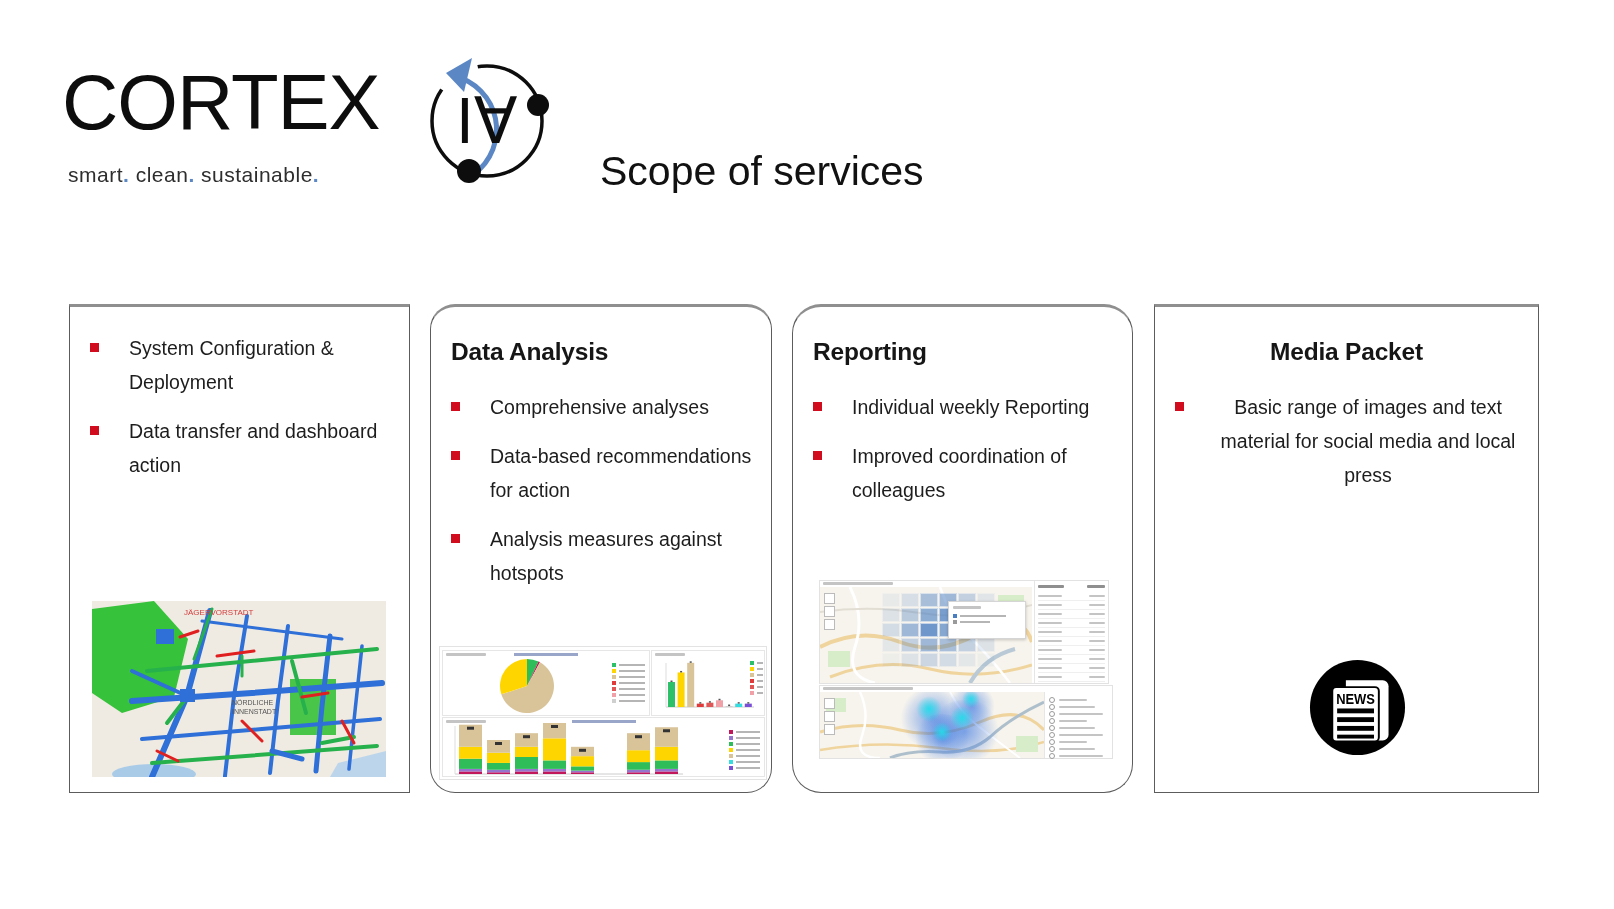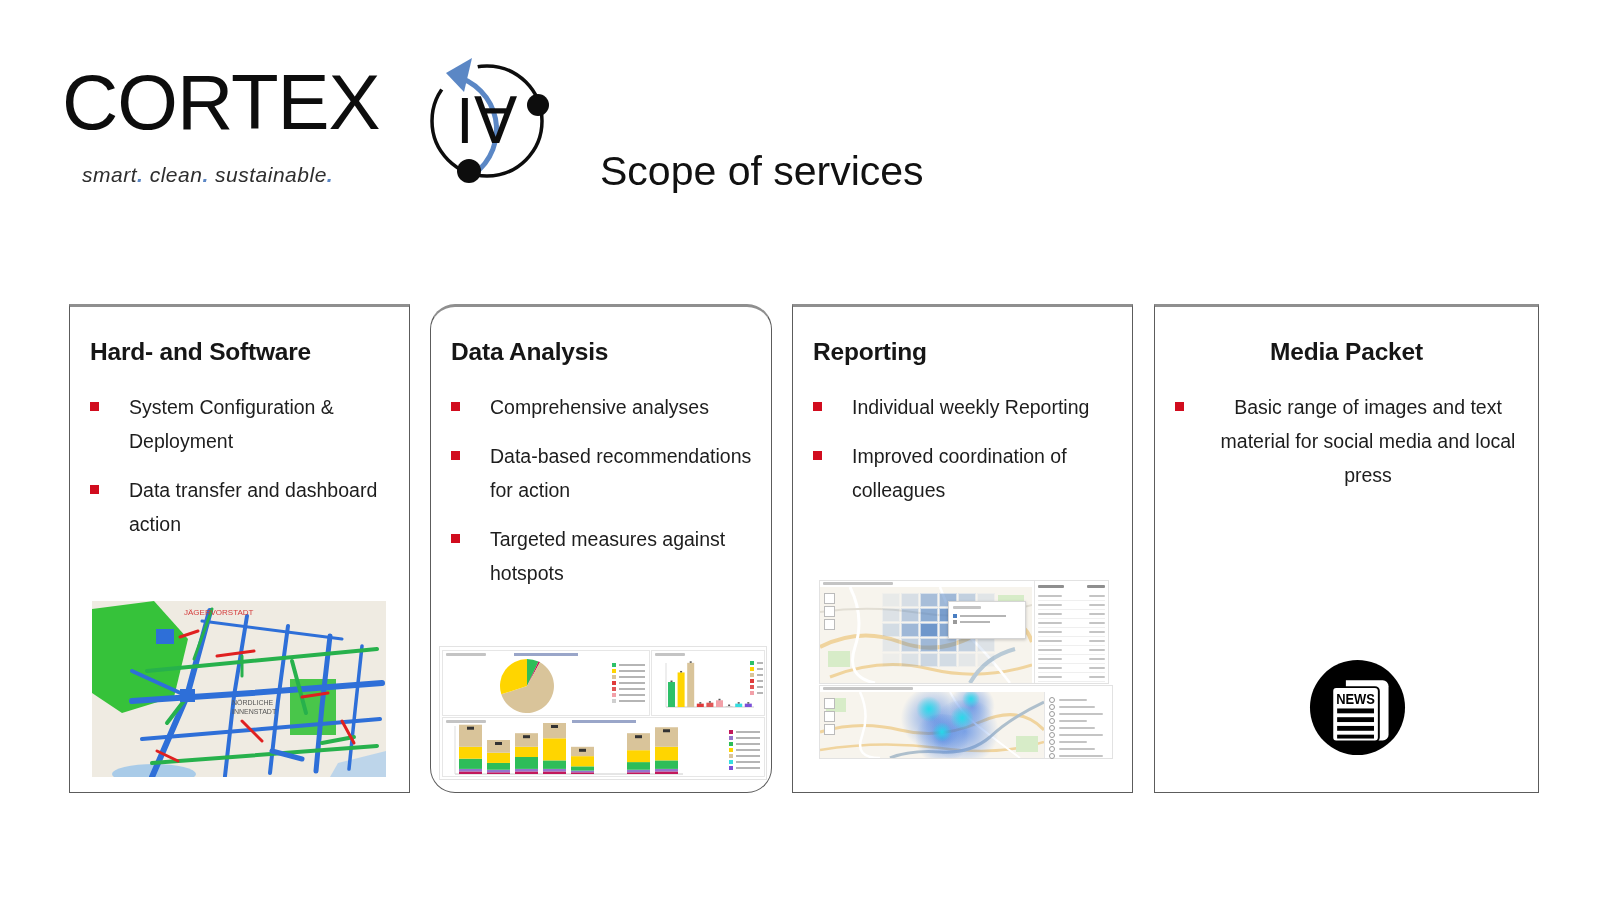--- a/index.html
+++ b/index.html
@@ -4,37 +4,37 @@
 <style>
   html,body{margin:0;padding:0;background:#fff;}
   .slide{position:relative;width:1614px;height:909px;background:#fff;overflow:hidden;
          font-family:"Liberation Sans",sans-serif;color:#1b1b1b;padding-left:48px;}
 
   
   .logo{position:absolute;left:62px;top:55px;width:460px;height:150px;}
   .wordmark{position:absolute;left:0;top:8px;font-size:78px;letter-spacing:-1px;
             font-weight:400;color:#0d0d0d;line-height:1;}
   .logo-mark{position:absolute;left:368px;top:2px;}
-  .tagline{position:absolute;left:20px;top:108px;font-size:21px;font-style:italic;
+  .tagline{position:absolute;left:6px;top:108px;font-size:21px;
            color:#2e2e2e;letter-spacing:.5px;}
   .tagline .dot{color:#5b87c5;font-weight:700;}
 
   
   .page-title{position:absolute;left:600px;top:121px;font-size:41px;font-weight:400;color:#111;}
 
   
   .card{position:absolute;top:304px;height:489px;background:#fff;
         border:1px solid #5c5c5c;border-top:3px solid #8f8f8f;box-sizing:border-box;}
   .card h2{margin:31px 20px 0;font-size:24.5px;font-weight:700;color:#161616;letter-spacing:-.2px;}
   .card ul{list-style:none;margin:24px 0 0;padding:0 16px 0 20px;}
   .card li{display:flex;gap:30px;font-size:19.5px;line-height:34px;color:#1d1d1d;margin-bottom:15px;}
   .bullet{flex:0 0 9px;width:9px;height:9px;background:#d10c1e;margin-top:12px;}
   .c1{left:69px;width:341px;}
   .c2{left:430px;width:342px;border-radius:25px;}
-  .c3{left:792px;width:341px;}
+  .c3{left:792px;width:341px;border-radius:29px;}
   .c4{left:1154px;width:385px;text-align:center;}
 
   
   .sk{background:#c4c4c4;height:3px;border-radius:1px;}
   .lgrow{display:flex;align-items:center;gap:3px;margin-bottom:2px;}
   .lgsq{width:4px;height:4px;display:inline-block;}
   .lgln{height:2px;background:#b5b5b5;display:inline-block;}
 
   
   .fig-map1{position:absolute;left:22px;bottom:15px;width:294px;height:176px;overflow:hidden;}
@@ -100,21 +100,20 @@
       <text x="26" y="86" font-size="64" font-family="Liberation Sans, sans-serif" fill="#0d0d0d" font-weight="500">I∀</text>
       <circle cx="108" cy="48" r="11" fill="#0d0d0d"></circle>
       <circle cx="39" cy="114" r="12" fill="#0d0d0d"></circle>
     </svg>
     <div class="tagline"><span>smart</span><span class="dot">.</span><span> clean</span><span class="dot">.</span><span> sustainable</span><span class="dot">.</span></div>
   </div>
 
   <h1 class="page-title">Scope of services</h1>
 
   <article class="card c1">
-    <h2>Hard- and Software</h2>
     <ul>
       <li>
           <span class="bullet"></span>
           <span>System Configuration &amp; Deployment</span>
         </li>
       <li>
           <span class="bullet"></span>
           <span>Data transfer and dashboard action</span>
         </li>
     </ul>
@@ -165,21 +164,21 @@
       <li>
           <span class="bullet"></span>
           <span>Comprehensive analyses</span>
         </li>
       <li>
           <span class="bullet"></span>
           <span>Data-based recommendations for action</span>
         </li>
       <li>
           <span class="bullet"></span>
-          <span>Targeted measures against hotspots</span>
+          <span>Analysis measures against hotspots</span>
         </li>
     </ul>
     <div class="fig-dash">
       <div class="panel pA">
         <div class="sk ptitle"></div>
           <div class="ptitle2"></div>
         <svg width="120" height="60" viewBox="0 0 120 60">
             <path d="M60,31 L60.0,4.0 A27,27 0 0 1 71.5,6.6 Z" fill="#2ebd59"></path>
             <path d="M60,31 L71.5,6.6 A27,27 0 0 1 73.0,7.3 Z" fill="#c2185b"></path>
             <path d="M60,31 L73.0,7.3 A27,27 0 1 1 34.3,39.3 Z" fill="#d9c49a"></path>

